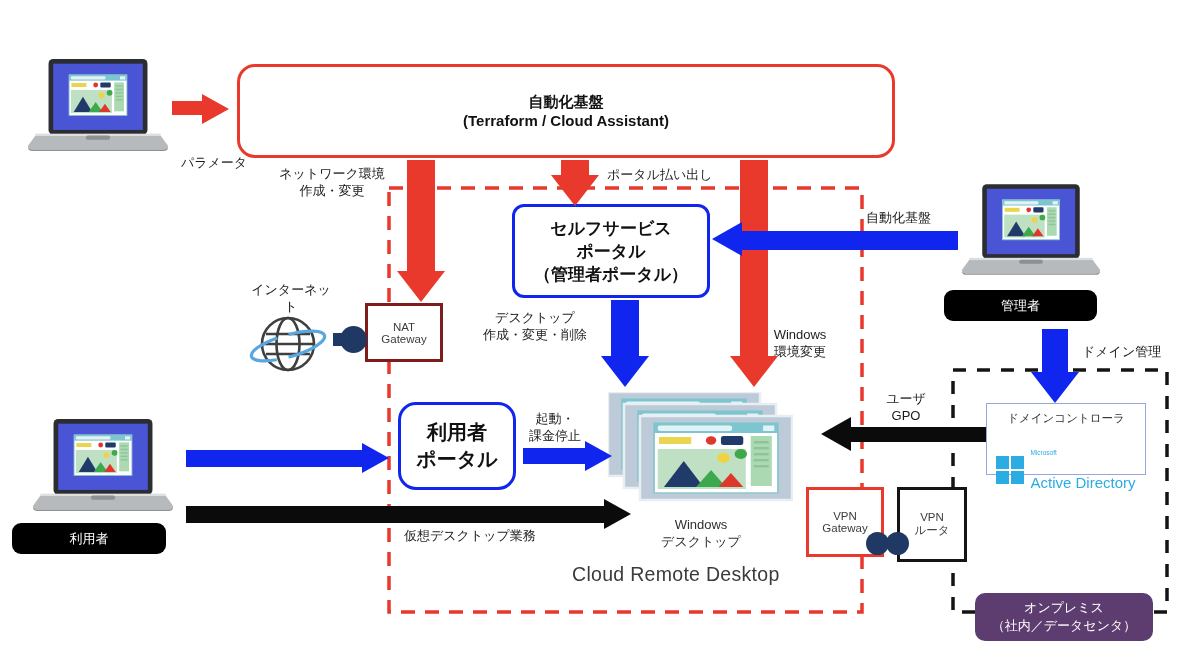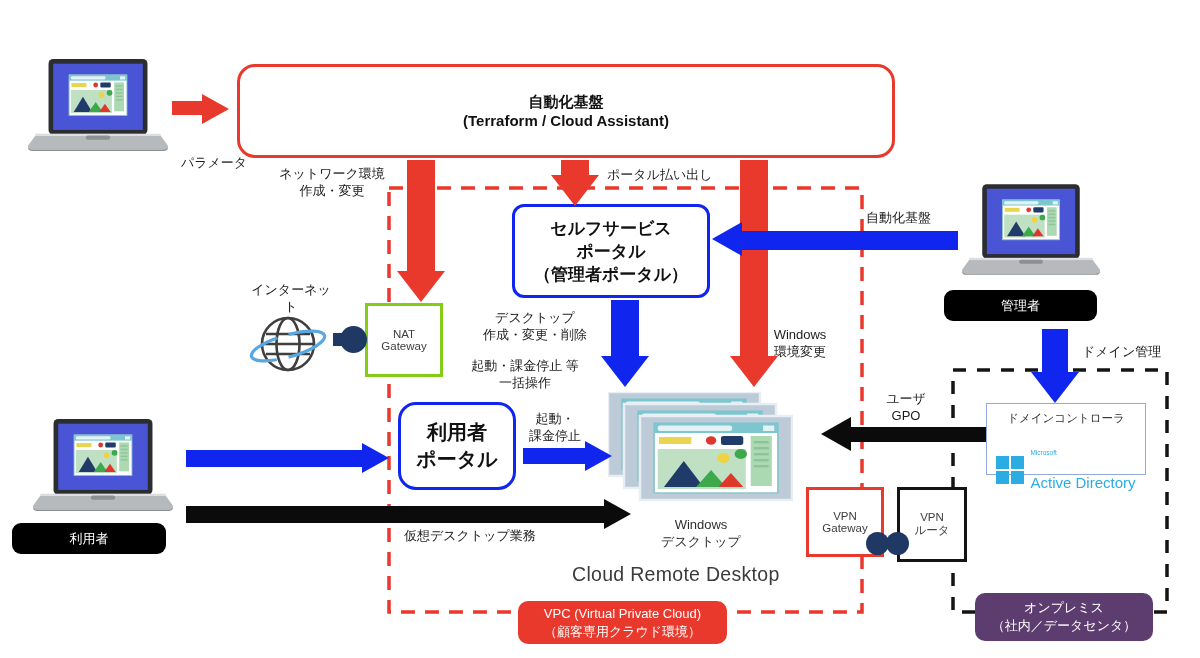--- a/index.html
+++ b/index.html
@@ -107,21 +107,21 @@
   <div class="box boxz" style="left:237px;top:64px;width:658px;height:94px;border:3px solid #e8392c;border-radius:18px;font-size:15px;font-weight:bold;color:#111;">自動化基盤
 (Terraform / Cloud Assistant)</div>
 
   <div class="box boxz" style="left:512px;top:204px;width:198px;height:94px;border:3.5px solid #1026ee;border-radius:12px;font-size:17px;font-weight:bold;color:#111;">セルフサービス
 ポータル
 （管理者ポータル）</div>
 
   <div class="box boxz" style="left:398px;top:402px;width:118px;height:88px;border:3.5px solid #1026ee;border-radius:18px;font-size:20px;font-weight:bold;color:#111;">利用者
 ポータル</div>
 
-  <div class="box boxz" style="left:365px;top:303px;width:78px;height:74px;border:3px solid #84cc16;font-size:11.5px;color:#3d3d3d;">NAT
+  <div class="box boxz" style="left:365px;top:303px;width:78px;height:59px;border:3px solid #7f1d1d;font-size:11.5px;color:#3d3d3d;">NAT
 Gateway</div>
 
   <div class="box boxz" style="left:806px;top:487px;width:78px;height:70px;border:3px solid #e8392c;font-size:11.5px;color:#3d3d3d;">VPN
 Gateway</div>
 
   <div class="box boxz" style="left:897px;top:487px;width:70px;height:75px;border:3px solid #141414;font-size:11.5px;color:#3d3d3d;">VPN
 ルータ</div>
 
   <div class="box boxz" style="left:986px;top:403px;width:160px;height:72px;border:1.5px solid #93a9dd;justify-content:flex-start;padding-top:7px;">
     <div style="font-size:11.5px;color:#333;">ドメインコントローラ</div>
@@ -135,22 +135,20 @@
       <div style="margin-left:6px;text-align:left;">
         <div style="font-size:6.5px;color:#2bace3;line-height:1;">Microsoft</div>
         <div style="font-size:15px;color:#2bace3;line-height:1.05;">Active Directory</div>
       </div>
     </div>
   </div>
 
   <div class="pill" style="left:12px;top:523px;width:154px;height:31px;">利用者</div>
   <div class="pill" style="left:944px;top:290px;width:153px;height:31px;">管理者</div>
 
-  <div class="zlabel" style="left:518px;top:601px;width:209px;height:43px;background:#e8392c;">VPC (Virtual Private Cloud)
-（顧客専用クラウド環境）</div>
   <div class="zlabel" style="left:975px;top:593px;width:178px;height:48px;background:#5d3c70;">オンプレミス
 （社内／データセンタ）</div>
 
   <div class="lbl" style="left:572px;top:562px;font-size:19.5px;color:#3b3b3b;letter-spacing:.3px;">Cloud Remote Desktop</div>
 
   <div>
     <div class="shaft" style="left:172px;top:101px;width:30px;height:14px;background:#e8392c;"></div>
     <div class="head h-right" style="left:202px;top:94px;border-left-color:#e8392c;"></div>
   </div>
   <div>
@@ -199,22 +197,20 @@
   <div class="navy-dot" style="left:866px;top:532px;width:23px;height:23px;background:#1f3864;"></div>
   <div class="navy-dot" style="left:886px;top:532px;width:23px;height:23px;background:#1f3864;"></div>
 
   <div class="lbl c" style="left:163px;top:154px;width:78px;margin-left:12px;">パラメータ</div>
   <div class="lbl c" style="left:278px;top:165px;width:108px;">ネットワーク環境
 作成・変更</div>
   <div class="lbl" style="left:607px;top:166px;">ポータル払い出し</div>
   <div class="lbl" style="left:866px;top:209px;">自動化基盤</div>
   <div class="lbl c" style="left:480px;top:309px;width:110px;">デスクトップ
 作成・変更・削除</div>
-  <div class="lbl c" style="left:466px;top:357px;width:118px;">起動・課金停止 等
-一括操作</div>
   <div class="lbl c" style="left:762px;top:326px;width:76px;">Windows
 環境変更</div>
   <div class="lbl c" style="left:524px;top:410px;width:62px;">起動・
 課金停止</div>
   <div class="lbl" style="left:1082px;top:343px;">ドメイン管理</div>
   <div class="lbl c" style="left:877px;top:390px;width:58px;">ユーザ
 GPO</div>
   <div class="lbl" style="left:404px;top:527px;">仮想デスクトップ業務</div>
   <div class="lbl c" style="left:248px;top:281px;width:86px;">インターネット</div>
   <div class="lbl c" style="left:652px;top:516px;width:98px;color:#2e2e2e;">Windows

